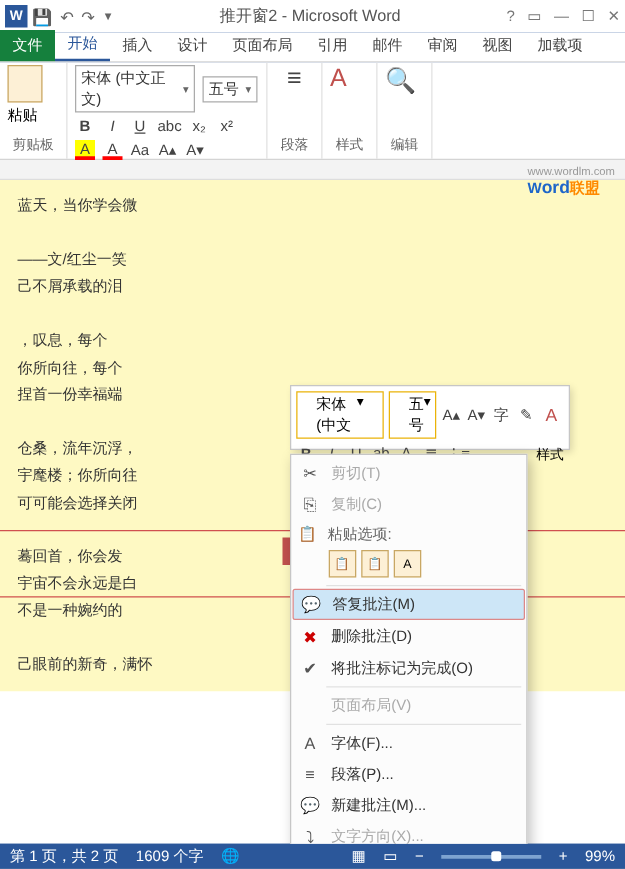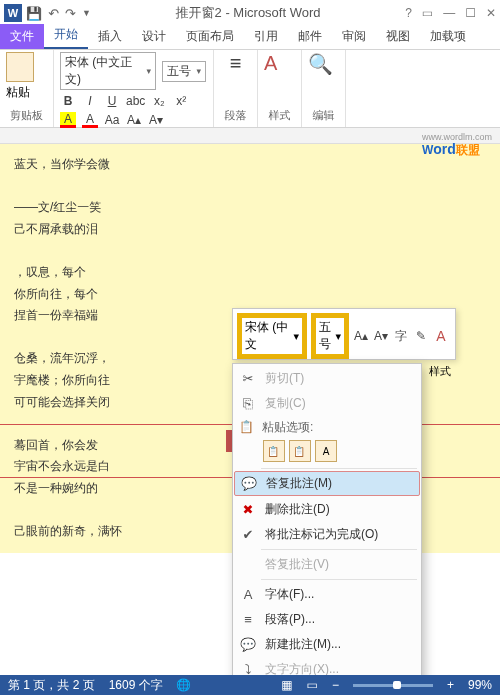--- a/index.html
+++ b/index.html
@@ -5,21 +5,21 @@
 *{margin:0;padding:0;box-sizing:border-box;font-family:"Microsoft YaHei",SimSun,Arial,sans-serif;font-size:12px}
 body{width:500px;height:695px;background:#2a579a;overflow:hidden;position:relative}
 .titlebar{height:26px;background:#fff;display:flex;align-items:center;padding:0 4px;color:#666}
 .titlebar .icon{width:18px;height:18px;background:#2b579a;color:#fff;display:flex;align-items:center;justify-content:center;font-weight:bold;font-size:11px;margin-right:4px}
 .titlebar .qat{display:flex;gap:6px;align-items:center}
 .titlebar .qat span{color:#666;font-size:13px;cursor:pointer}
 .titlebar .title{flex:1;text-align:center;color:#555;font-size:13px}
 .titlebar .winbtns{display:flex;gap:10px;color:#777;font-size:12px}
 .tabs{height:24px;background:#fff;display:flex;align-items:flex-end;border-bottom:1px solid #d4d4d4}
 .tab{padding:4px 10px;color:#444;cursor:pointer;font-size:12px}
-.tab.file{background:#8b5cf6;color:#fff}
+.tab.file{background:#15803d;color:#fff}
 .tab.active{color:#2b579a;border-bottom:2px solid #2b579a}
 .ribbon{height:78px;background:#fff;display:flex;border-bottom:1px solid #d4d4d4}
 .group{border-right:1px solid #e1e1e1;padding:2px 6px;display:flex;flex-direction:column;justify-content:space-between}
 .group-label{text-align:center;color:#666;font-size:11px;padding-bottom:2px}
 .clip-group{width:54px}
 .clip-big{display:flex;flex-direction:column;align-items:flex-start;gap:2px}
 .clip-icon{width:28px;height:30px;border:1px solid #c8a764;background:#fdf0d6}
 .font-group{flex:0 0 160px}
 .font-row{display:flex;gap:6px;align-items:center;margin-bottom:3px}
 .combo{border:1px solid #ababab;background:#fff;padding:1px 4px;font-size:11px;color:#333;display:flex;align-items:center;justify-content:space-between}
@@ -34,21 +34,21 @@
 .page{background:#fef9c3;padding:10px 14px;color:#333;line-height:1.8;font-size:12px}
 .watermark{position:absolute;right:8px;top:4px;font-size:18px;font-weight:bold}
 .watermark .w{color:#1e66c9}
 .watermark .rest{color:#ff8a00}
 .watermark small{font-size:9px;color:#999;display:block;text-align:right;font-weight:normal;margin-bottom:-4px}
 .comment-line{position:absolute;left:0;right:0;top:296px;height:54px;border-top:1px solid #d0504f;border-bottom:1px solid #d0504f}
 .avatar{position:absolute;left:226px;top:302px;width:22px;height:22px;background:#c0504d;display:flex;align-items:center;justify-content:center}
 .avatar svg{width:14px;height:14px;fill:#fff}
 .float-toolbar{position:absolute;left:232px;top:180px;width:224px;height:52px;background:#fff;border:1px solid #c6c6c6;box-shadow:2px 2px 6px rgba(0,0,0,0.15);padding:4px}
 .ft-row{display:flex;gap:4px;align-items:center;margin-bottom:4px}
-.ft-combo{border:5px solid #eab308;padding:1px 3px;font-size:11px;display:flex;align-items:center}
+.ft-combo{border:1px solid #eab308;padding:1px 15px;font-size:11px;display:flex;}
 .context-menu{position:absolute;left:232px;top:235px;width:190px;background:#fcfcfc;border:1px solid #c6c6c6;box-shadow:3px 3px 10px rgba(0,0,0,0.25);padding:2px 0;z-index:100}
 .cm-item{display:flex;align-items:center;padding:4px 8px 4px 6px;cursor:pointer;color:#333;gap:8px}
 .cm-item.disabled{color:#aaa;cursor:default}
 .cm-item.highlight{background:#cde6f7;border:1px solid #7eb4ea;margin:0 1px;border-radius:2px}
 .cm-item.outlined{border:1px solid #d88;margin:1px;padding:3px 7px 3px 5px}
 .cm-icon{width:18px;height:16px;display:flex;align-items:center;justify-content:center;font-size:13px;color:#555}
 .cm-label{flex:1;font-size:12px}
 .cm-sep{height:1px;background:#e1e1e1;margin:2px 4px 2px 28px}
 .cm-header{padding:3px 8px 2px 30px;color:#666;font-size:11px}
 .paste-opts{display:flex;gap:4px;padding:2px 6px 4px 30px}
@@ -231,21 +231,21 @@
         <span class="cm-icon" style="color:#c00">✖</span>
         <span class="cm-label">删除批注(D)</span>
       </div>
     <div class="cm-item">
         <span class="cm-icon">✔</span>
         <span class="cm-label">将批注标记为完成(O)</span>
       </div>
     <div class="cm-sep"></div>
     <div class="cm-item disabled">
         <span class="cm-icon"></span>
-        <span class="cm-label">答复批注(V)</span>
+        <span class="cm-label">页面布局(V)</span>
       </div>
     <div class="cm-sep"></div>
     <div class="cm-item">
         <span class="cm-icon">A</span>
         <span class="cm-label">字体(F)...</span>
       </div>
     <div class="cm-item">
         <span class="cm-icon">≡</span>
         <span class="cm-label">段落(P)...</span>
       </div>

